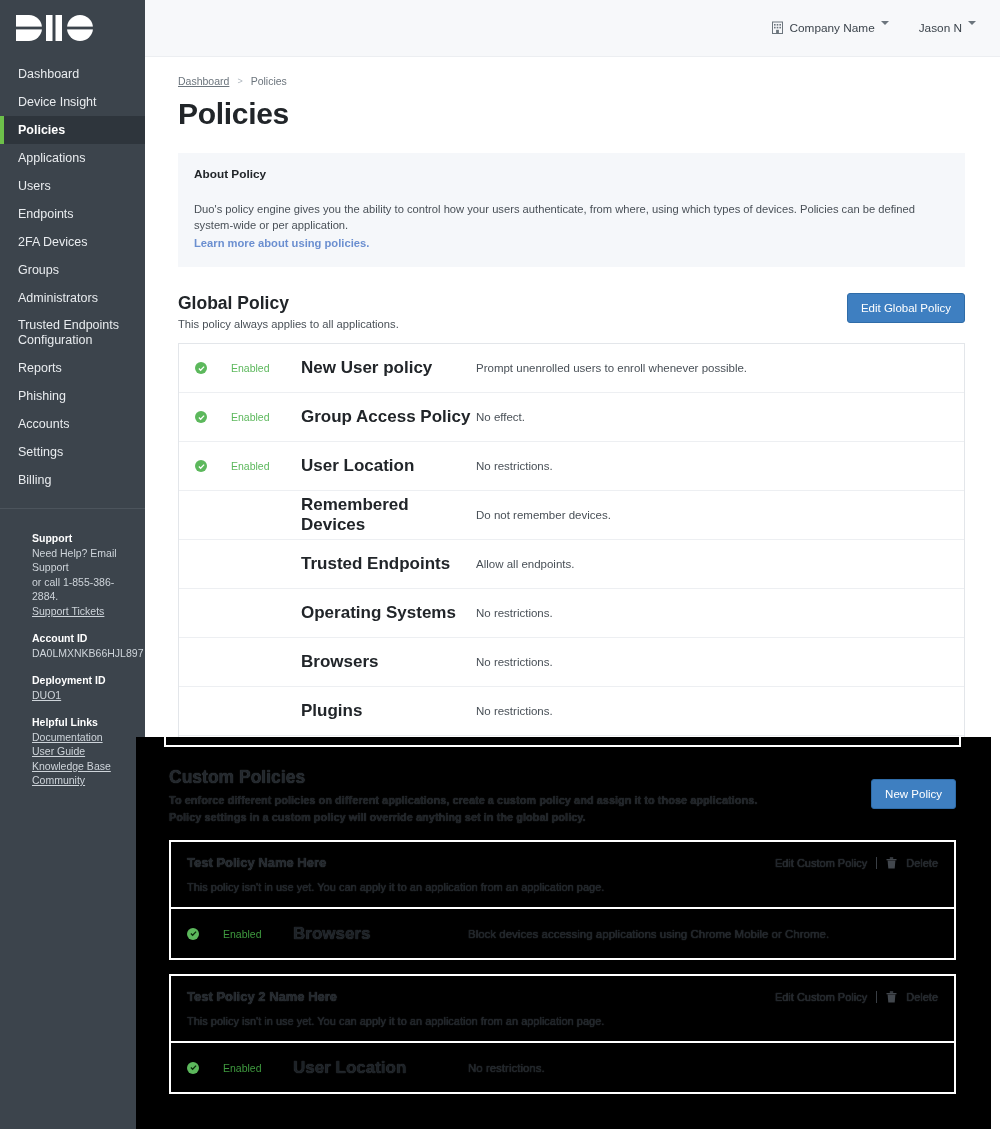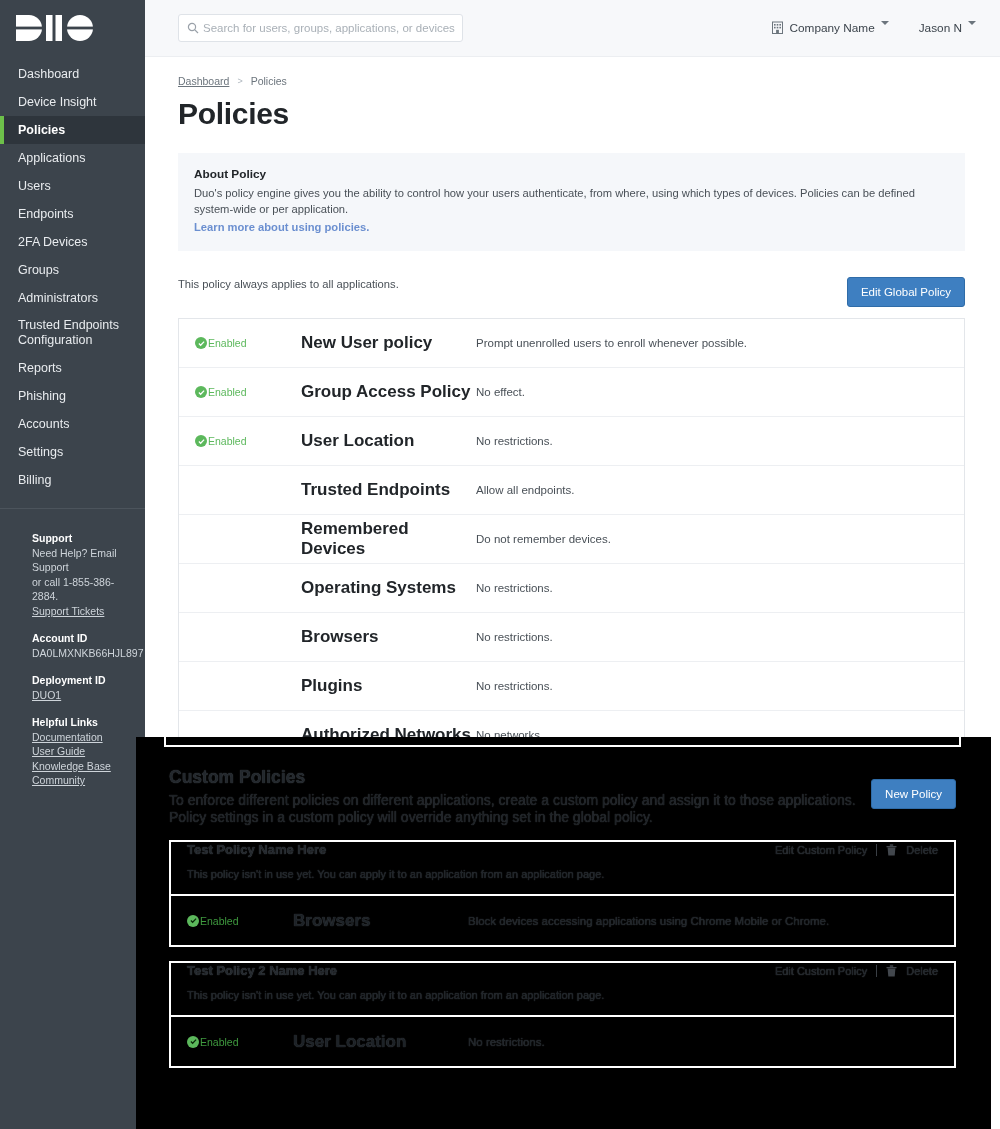--- a/index.html
+++ b/index.html
@@ -79,62 +79,62 @@
 
   .content { padding: 18px 35px 0 33px; }
   .crumbs { font-size: 10.5px; color: #6c757d; display: flex; align-items: center; gap: 8px; }
   .crumbs a { color: #6c757d; text-decoration: underline; }
   .crumbs .sep { font-size: 9px; color: #adb5bd; }
   h1.page-title { font-size: 30px; color: #212529; margin: 10px 0 22px 0; letter-spacing: -0.3px; }
 
   .about {
     background: #f5f7fa; padding: 14px 16px 16px 16px; margin-bottom: 26px;
   }
-  .about h3 { font-size: 11.8px; color: #212529; margin-bottom: 4px; }
+  .about h3 { font-size: 11.8px; color: #212529; margin-bottom: 20px; }
   .about p { font-size: 11.2px; color: #495057; line-height: 16px; }
   .about a { font-size: 11.2px; color: #6b8fd0; text-decoration: none; display: inline-block; margin-top: 4px; font-weight: bold; }
 
   .sec-head { display: flex; align-items: flex-start; margin-bottom: 11px; }
   .sec-head h2 { font-size: 17.5px; color: #212529; margin-bottom: 3px; }
   .sec-head p { font-size: 11.2px; color: #495057; line-height: 15px; }
   .btn {
     margin-left: auto; background: #3e7fc1; color: #fff; border: 1px solid #2f6ca8;
     border-radius: 3px; font-size: 11.5px; padding: 8px 13px; cursor: pointer;
     font-family: "Liberation Sans", sans-serif; white-space: nowrap;
   }
 
   .ptable { border: 1px solid #e3e6ea; border-top: 1px solid #e3e6ea; }
   .prow { display: flex; align-items: center; height: 49px; border-bottom: 1px solid #edeff2; padding: 0 16px; }
   .prow:last-child { border-bottom: 0; }
-  .c-status { width: 106px; display: flex; align-items: center; gap: 1px; }
+  .c-status { width: 106px; display: flex; align-items: center; gap: 24px; }
   .c-name { width: 175px; font-size: 17px; color: #212529; font-weight: bold; }
   .c-desc { flex: 1; font-size: 11.5px; color: #495057; }
   .badge-txt { font-size: 10.5px; color: #5cb85c; }
   .check {
     width: 12px; height: 12px; border-radius: 50%; background: #5cb85c;
     display: inline-flex; align-items: center; justify-content: center; flex: none;
   }
 
   
   .dark-zone {
     position: absolute; left: 136px; top: 737px; width: 855px; height: 392px;
     background: #000; overflow: hidden;
   }
   .dz-inner { padding: 0 35px 0 33px; position: relative; }
   .ghost-top {
     position: absolute; left: 28px; top: -12px; right: 30px; height: 22px;
     border: 2px solid #ffffff;
   }
   .dz-head { display: flex; align-items: flex-start; padding-top: 30px; }
   .dz-head h2 { font-size: 17.5px; color: #23282d; margin-bottom: 4px; text-shadow: 0 0 1px #555a60; }
-  .dz-head p { font-size: 14px; color: #1e2226; line-height: 17px; text-shadow: 0 0 1px #4a4f55; }
+  .dz-head p { font-size: 11px; color: #1e2226; line-height: 17px; text-shadow: 0 0 1px #4a4f55; font-weight: bold; }
   .dz-head .btn { margin-top: 12px; }
 
   .cp-card { border: 2px solid #ffffff; margin-top: 14px; background: #000; }
-  .cp-head { padding: 0 16px 14px 16px; border-bottom: 2px solid #ffffff; }
+  .cp-head { padding: 13px 16px 14px 16px; border-bottom: 2px solid #ffffff; }
   .cp-title-row { display: flex; align-items: center; }
   .cp-title { font-size: 13px; font-weight: bold; color: #23282d; text-shadow: 0 0 1px #5a6067; }
   .cp-actions { margin-left: auto; display: flex; align-items: center; gap: 9px; font-size: 11px; color: #1f2429; text-shadow: 0 0 1px #575c62; }
   .cp-div { width: 1px; height: 12px; background: #3a3f45; }
   .cp-sub { font-size: 11px; color: #1d2227; margin-top: 11px; text-shadow: 0 0 1px #4d5258; }
   .cp-row { display: flex; align-items: center; height: 49px; padding: 0 16px; }
   .cp-row .c-name, .cp-row .c-desc { color: #1d2227; text-shadow: 0 0 1px #4f5459; }
   .cp-row .badge-txt { color: #3f9a3f; }
 </style>
 </head>
@@ -225,27 +225,20 @@
         <a>User Guide</a>
         <a>Knowledge Base</a>
         <a>Community</a>
       </div>
     </div>
   </div>
 
   <div class="main">
 
     <div class="topbar">
-      <div class="search-box">
-        <svg class="sicon" width="12" height="12" viewBox="0 0 12 12">
-          <circle cx="5" cy="5" r="3.6" fill="none" stroke="#9aa1a9" stroke-width="1.2"></circle>
-          <line x1="7.6" y1="7.6" x2="11" y2="11" stroke="#9aa1a9" stroke-width="1.2"></line>
-        </svg>
-        <input type="text" value="" placeholder="Search for users, groups, applications, or devices" style="">
-      </div>
       <div class="topright">
         <div class="tr-item">
           <svg width="11" height="13" viewBox="0 0 11 13">
             <rect x="0.5" y="1" width="10" height="11.5" fill="none" stroke="#6c757d" stroke-width="1"></rect>
             <rect x="2" y="3" width="1.6" height="1.6" fill="#6c757d"></rect>
             <rect x="4.7" y="3" width="1.6" height="1.6" fill="#6c757d"></rect>
             <rect x="7.4" y="3" width="1.6" height="1.6" fill="#6c757d"></rect>
             <rect x="2" y="5.8" width="1.6" height="1.6" fill="#6c757d"></rect>
             <rect x="4.7" y="5.8" width="1.6" height="1.6" fill="#6c757d"></rect>
             <rect x="7.4" y="5.8" width="1.6" height="1.6" fill="#6c757d"></rect>
@@ -271,20 +264,21 @@
       <h1 class="page-title">Policies</h1>
 
       <div class="about">
         <h3>About Policy</h3>
         <p>Duo's policy engine gives you the ability to control how your users authenticate, from where, using which types of devices. Policies can be defined system-wide or per application.</p>
         <a>Learn more about using policies.</a>
       </div>
 
       <div class="sec-head">
         <div>
+          <h2>Global Policy</h2>
           <p>This policy always applies to all applications.</p>
         </div>
         <button class="btn">Edit Global Policy</button>
       </div>
 
       <div class="ptable">
         <div class="prow">
           <div class="c-status">
             <span class="check">
                 <svg width="7" height="7" viewBox="0 0 8 8">
@@ -315,27 +309,27 @@
                   <path d="M1 4 L3 6 L7 1.8" stroke="#fff" stroke-width="1.4" fill="none"></path>
                 </svg>
               </span>
             <span class="badge-txt">Enabled</span>
           </div>
           <div class="c-name">User Location</div>
           <div class="c-desc">No restrictions.</div>
         </div>
         <div class="prow">
           <div class="c-status"></div>
+          <div class="c-name">Remembered Devices</div>
+          <div class="c-desc">Do not remember devices.</div>
+        </div>
+        <div class="prow">
+          <div class="c-status"></div>
           <div class="c-name">Trusted Endpoints</div>
           <div class="c-desc">Allow all endpoints.</div>
-        </div>
-        <div class="prow">
-          <div class="c-status"></div>
-          <div class="c-name">Remembered Devices</div>
-          <div class="c-desc">Do not remember devices.</div>
         </div>
         <div class="prow">
           <div class="c-status"></div>
           <div class="c-name">Operating Systems</div>
           <div class="c-desc">No restrictions.</div>
         </div>
         <div class="prow">
           <div class="c-status"></div>
           <div class="c-name">Browsers</div>
           <div class="c-desc">No restrictions.</div>

